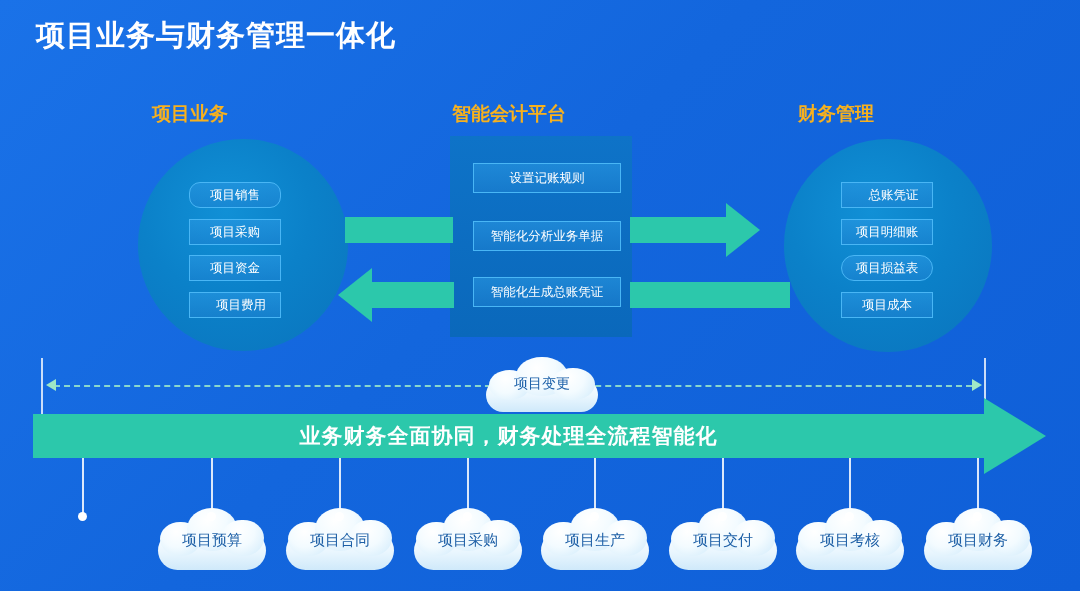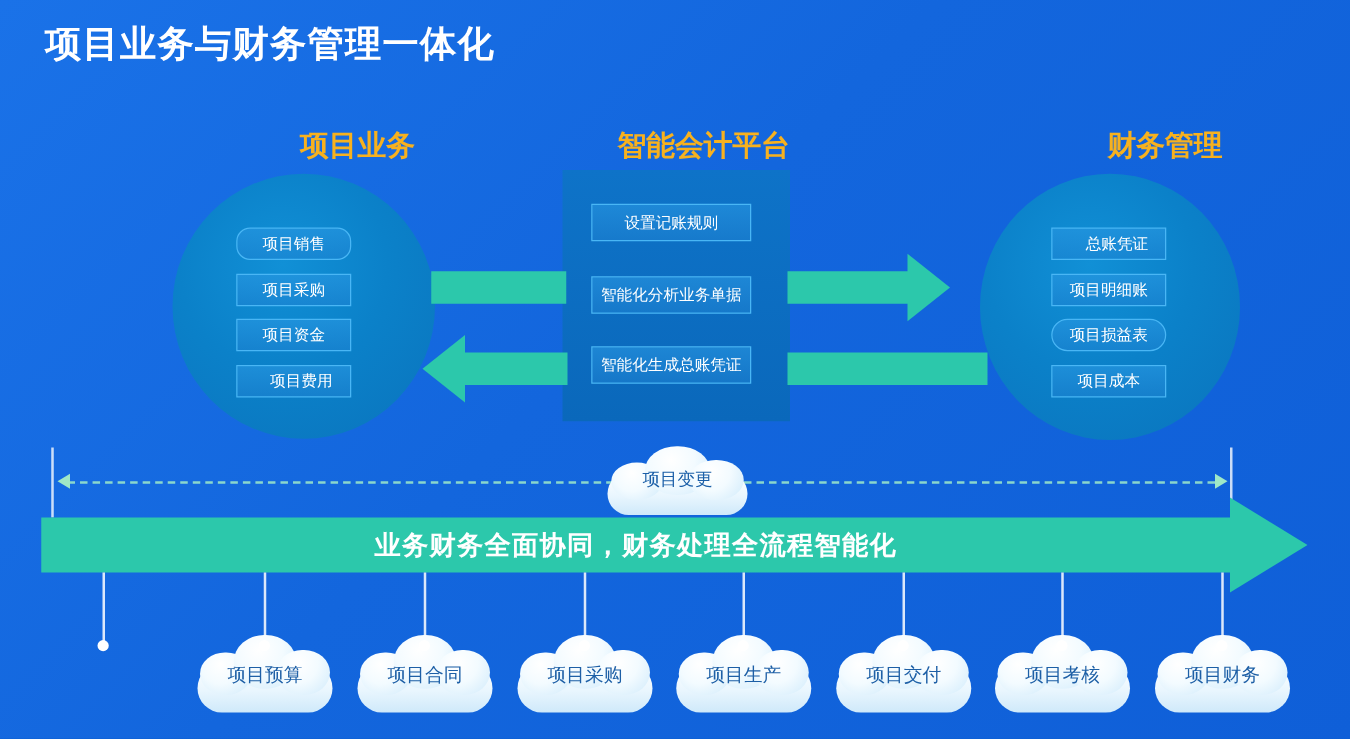--- a/index.html
+++ b/index.html
@@ -25,25 +25,25 @@
     font-size: 29px;
     font-weight: bold;
     color: #ffffff;
     letter-spacing: 1px;
     white-space: nowrap;
   }
 
   
   .sec-head {
     position: absolute;
-    font-size: 23px;
+    font-size: 19px;
     font-weight: bold;
     color: #f7b11e;
     white-space: nowrap;
-    text-align: right;
+    text-align: left;
   }
   #head-left   { left: 152px; top: 101px; width: 180px; }
   #head-center { left: 452px; top: 101px; width: 180px; }
   #head-right  { left: 798px; top: 101px; width: 180px; }
 
   
   .circle {
     position: absolute;
     border-radius: 50%;
     background: radial-gradient(circle at 42% 34%, #1190d6 0%, #0b81c9 45%, #0a74bd 100%);
@@ -69,21 +69,21 @@
     background: linear-gradient(180deg, rgba(40,150,225,0.62) 0%, rgba(30,130,210,0.55) 100%);
     color: #ffffff;
     font-size: 12.5px;
     text-align: center;
     white-space: nowrap;
     display: flex;
     align-items: center;
     justify-content: center;
   }
   .chip-side { width: 92px; height: 26px; }
-  .chip-mid  { width: 128px; height: 30px; }
+  .chip-mid  { width: 148px; height: 30px; }
 
   
   #chip-l0 { left: 189px; top: 182px; border-radius: 11px; }
   #chip-l1 { left: 189px; top: 219px; }
   #chip-l2 { left: 189px; top: 255px; }
   #chip-l3 { left: 189px; top: 292px; padding-left: 12px; }
   
   #chip-r0 { left: 841px; top: 182px; padding-left: 13px; }
   #chip-r1 { left: 841px; top: 219px; font-family: Liberation Mono, monospace; }
   #chip-r2 { left: 841px; top: 255px; border-radius: 13px; }

